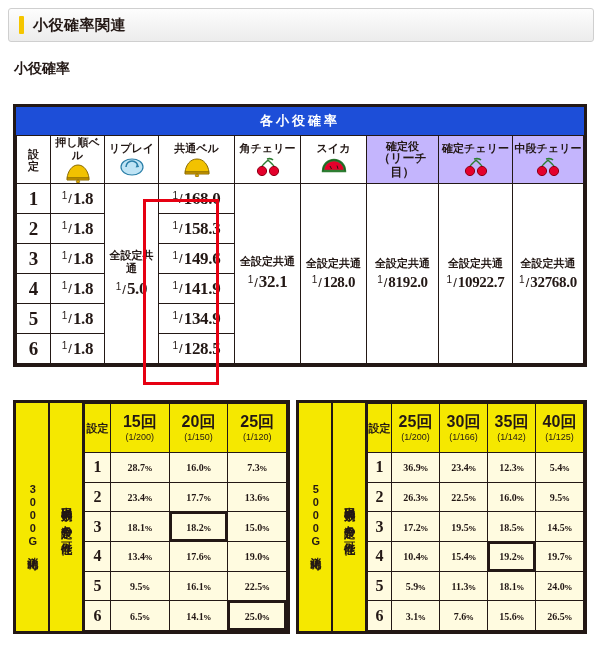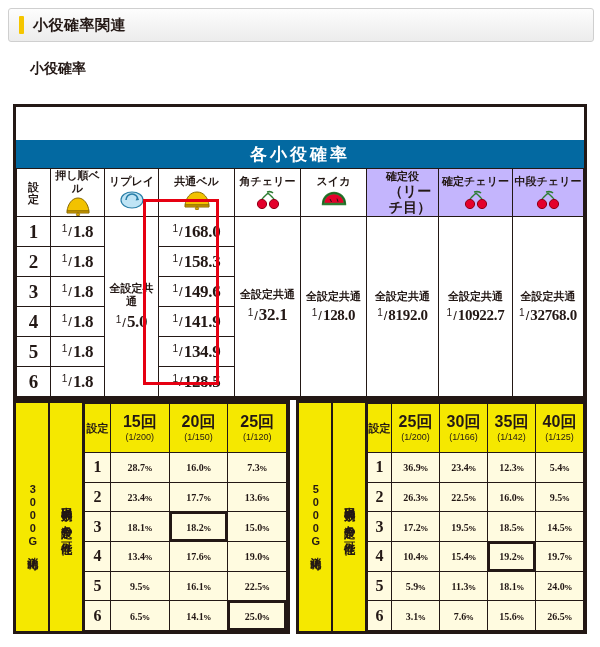--- a/index.html
+++ b/index.html
@@ -21,32 +21,32 @@
   }
   .header .accent{
     width:5px;height:18px;background:#f5c600;margin-left:10px;border-radius:1px;
   }
   .header .htitle{
     margin-left:9px;font-size:15px;font-weight:bold;letter-spacing:.5px;color:#231815;
   }
 
   
   .sec-title{
-    position:absolute;left:30px;top:60px;font-size:14px;font-weight:bold;
+    position:absolute;left:14px;top:60px;font-size:14px;font-weight:bold;
   }
 
   
   .tblwrap{
     position:absolute;left:13px;top:104px;width:574px;
     border:3px solid #231815;background:#fff;box-sizing:border-box;
   }
   .tbl-cap{
-    height:28px;background:#0369a1;color:#fff;
+    height:28px;background:#1d4ed8;color:#fff;
     display:flex;align-items:center;justify-content:center;
-    font-size:17px;font-weight:bold;letter-spacing:3px;margin-top:33px;
+    font-size:13px;font-weight:bold;letter-spacing:3px;
   }
   table.main{border-collapse:collapse;width:100%;table-layout:fixed;}
   table.main td, table.main th{
     border:1px solid #231815;padding:0;text-align:center;vertical-align:middle;
     font-size:11px;
   }
   .hrow td{height:46px;font-size:10px;font-weight:bold;line-height:1.15;}
   .hrow td.pink{background:#c4b5fd;}
   .col-set{width:34px;}
   .cell-setlabel{font-size:11px;font-weight:bold;line-height:1.1;}
@@ -165,21 +165,21 @@
         <td>
           <div>スイカ</div>
           <svg class="sym" width="30" height="20" viewBox="0 0 30 20">
             <path d="M4 14 a11 11 0 0 1 22 0 z" fill="#e4002b" stroke="#2e7d32" stroke-width="2.4"></path>
             <path d="M4 14 a11 11 0 0 1 22 0" fill="none" stroke="#1b5e20" stroke-width="1"></path>
             <path d="M11 9 l1.5 3 M18 8.6 l1 3.2" stroke="#231815" stroke-width="1"></path>
           </svg>
         </td>
         <td class="pink">
           <div>確定役</div>
-              <div style="font-size:14px;padding-left:15px;">（リーチ目）</div>
+              <div style="font-size:12px;">（リーチ目）</div>
         </td>
         <td class="pink">
           <div>確定チェリー</div>
           <svg class="sym" width="34" height="20" viewBox="0 0 34 20">
             <path d="M17 3 C14 6 11 8 10 11 M17 3 C20 6 23 8 24 11" fill="none" stroke="#2e7d32" stroke-width="1.4"></path>
             <circle cx="11" cy="14" r="4.6" fill="#e4002b" stroke="#8c0016" stroke-width="1"></circle>
             <circle cx="23" cy="14" r="4.6" fill="#e4002b" stroke="#8c0016" stroke-width="1"></circle>
             <path d="M15 2 q5 -1 7 1" fill="none" stroke="#2e7d32" stroke-width="1.6"></path>
           </svg>
         </td>

